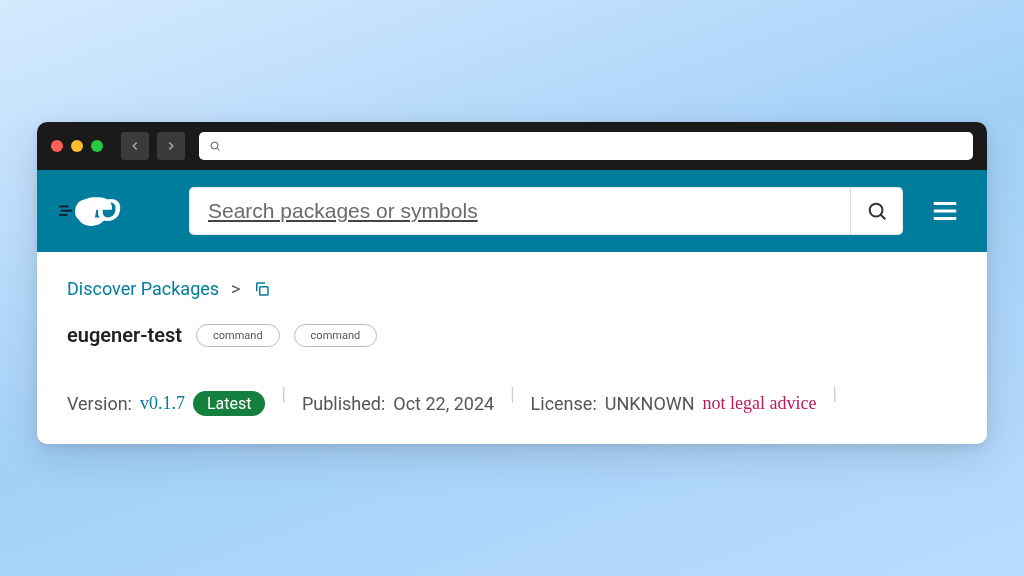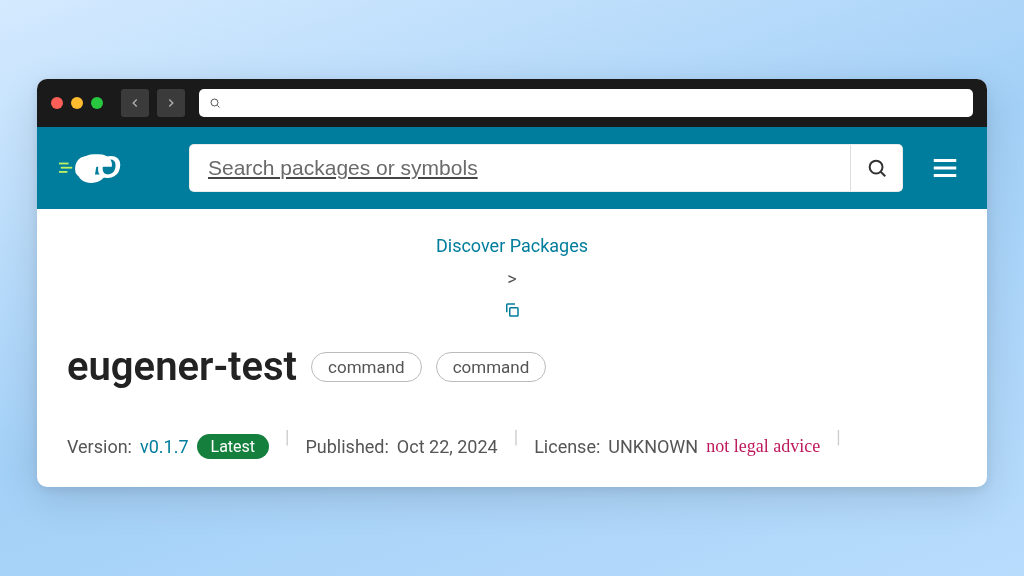--- a/index.html
+++ b/index.html
@@ -57,21 +57,21 @@
     
     .header {
       background: #007d9c;
       height: 82px;
       display: flex;
       align-items: center;
       padding: 0 22px;
       gap: 22px;
     }
     .go-logo {
-      color: #bef264;
+      color: #0f172a;
       display: flex;
       align-items: center;
     }
     .go-logo svg { height: 42px; }
     .search-wrap {
       flex: 1;
       display: flex;
       height: 48px;
       background: #fff;
       border-radius: 5px;
@@ -108,59 +108,58 @@
     
     .content {
       padding: 26px 30px 28px 30px;
     }
     .breadcrumb {
       display: flex;
       align-items: center;
       gap: 12px;
       font-size: 18px;
       margin-bottom: 24px;
-      flex-direction: column;
     }
     .bc-link { color: #007d9c; }
     .bc-sep { color: #555; font-size: 18px; }
     .bc-path {
       color: #007d9c;
       background: #ffff00;
       padding: 1px 2px;
     }
     .copy-icon { color: #007d9c; cursor: pointer; display: flex; }
     .copy-icon svg { width: 18px; height: 18px; }
     .title-row {
       display: flex;
       align-items: center;
       gap: 14px;
       margin-bottom: 24px;
     }
     .pkg-title {
-      font-size: 40px;
+      font-size: 20px;
       font-weight: 600;
       color: #222;
     }
     .chip {
       border: 1px solid #bbb;
       border-radius: 18px;
       padding: 4px 16px;
-      font-size: 17px;
+      font-size: 11px;
       color: #555;
     }
     .meta-row {
       display: flex;
       align-items: center;
       font-size: 18px;
       color: #555;
       gap: 10px;
       flex-wrap: nowrap;
     }
     .meta-item { display: flex; align-items: center; gap: 8px; white-space: nowrap; margin-top: 20px; }
-    .version-link { color: #007d9c; }
+    .version-link { color: #007d9c; font-family: Liberation Serif, serif; }
     .badge {
       background: #15803d;
       color: #fff;
       border-radius: 16px;
       padding: 3px 14px;
       font-size: 16px;
     }
     .divider { color: #ccc; padding: 0 6px; }
     .legal-link { color: #be185d; font-family: Liberation Serif, serif; }
   </style>

